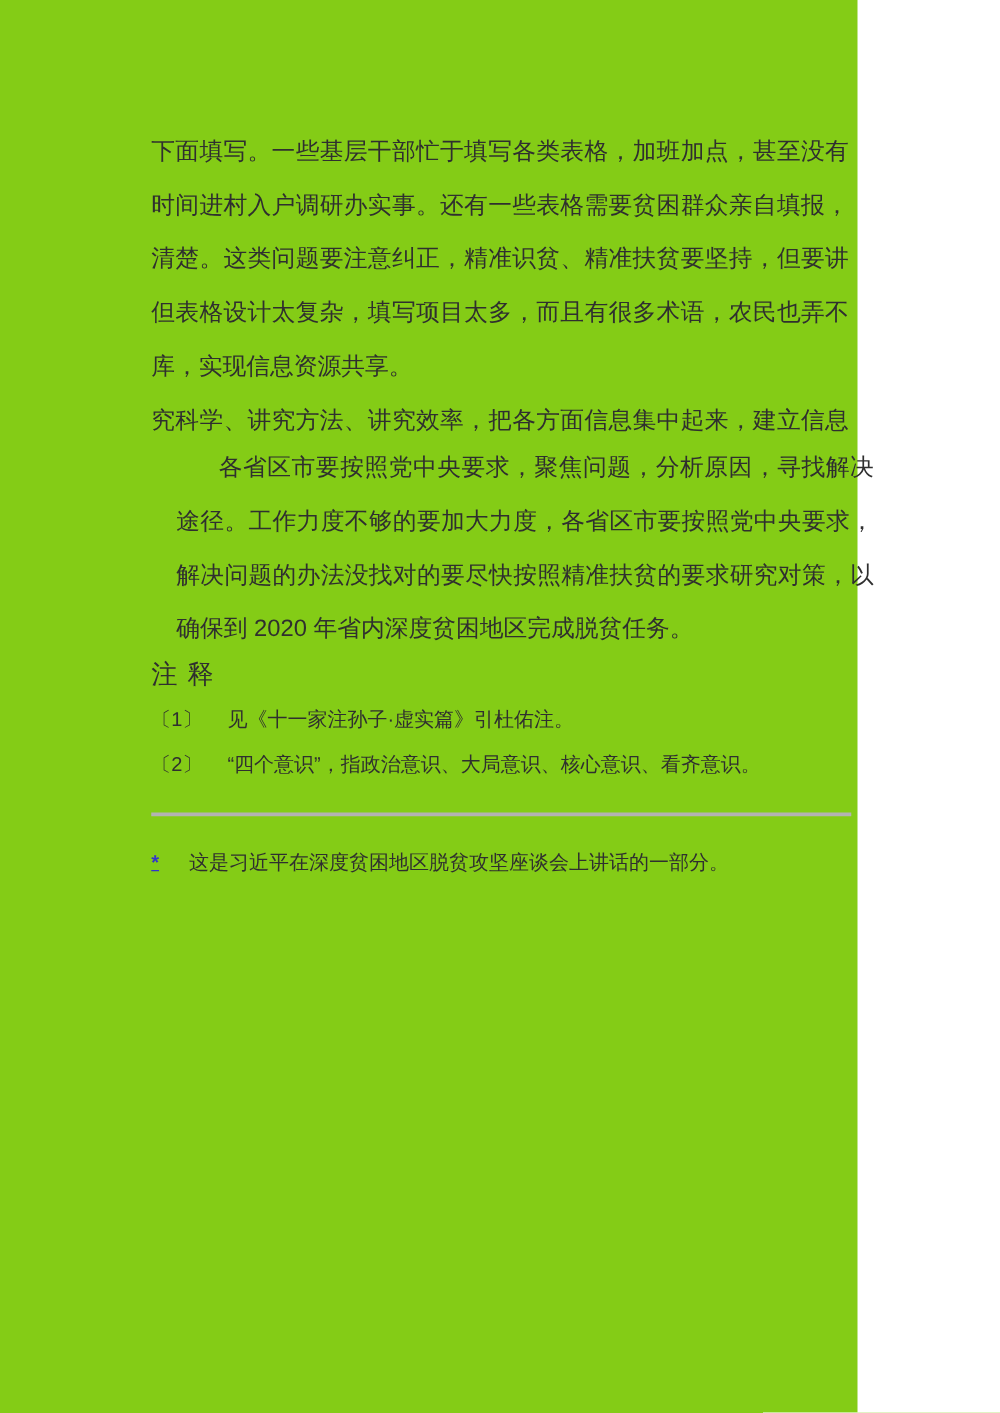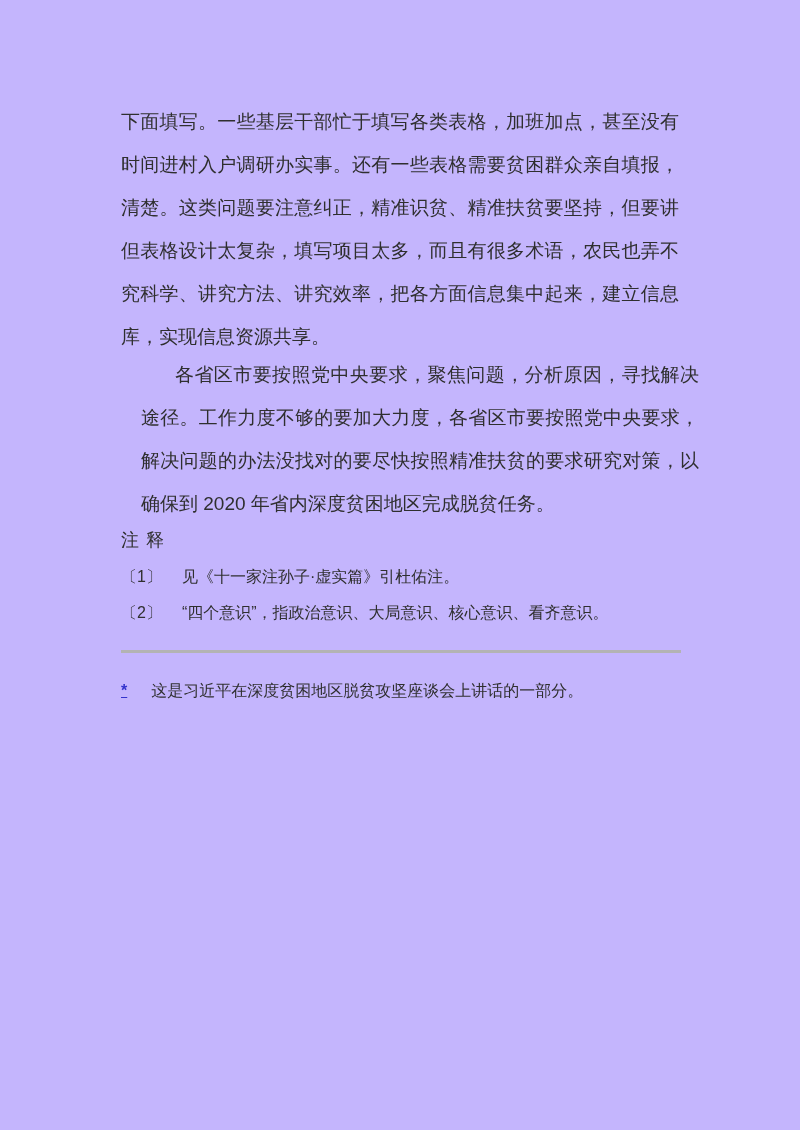--- a/index.html
+++ b/index.html
@@ -4,22 +4,22 @@
 <style>
   * { margin: 0; padding: 0; box-sizing: border-box; }
   html, body {
     width: 800px; height: 1130px;
     background: #ffffff;
     font-family: "Liberation Sans", sans-serif;
     overflow: hidden;
   }
   .page {
     position: relative;
-    width: 800px; height: 1130px;
-    background: #c4b5fd;
+    width: 686px; height: 1130px;
+    background: #84cc16;
   }
   .content {
     position: absolute;
     left: 121px; top: 0;
     width: 558px;
     padding-top: 100px;
     color: #2f2f2f;
   }
   .para { width: 558px; }
   .line {
@@ -31,21 +31,21 @@
     width: 100%;
   }
   .line.last {
     text-align-last: left;
     white-space: normal;
   }
   .line.indent { padding-left: 34px; }
   .para2 { margin-top: -5px; margin-left: 20px; }
   .notes-heading {
     margin-top: 2px;
-    font-size: 18px;
+    font-size: 21px;
     line-height: 26px;
     letter-spacing: 1px;
     color: #2f2f2f;
   }
   .note-item {
     margin-top: 12px;
     font-size: 16px;
     line-height: 24px;
     display: flex;
     align-items: baseline;
@@ -78,22 +78,22 @@
 <body>
 
 <div class="page">
   <div class="content">
 
     <div class="para para1">
       <div class="line">下面填写。一些基层干部忙于填写各类表格，加班加点，甚至没有</div>
       <div class="line">时间进村入户调研办实事。还有一些表格需要贫困群众亲自填报，</div>
       <div class="line">清楚。这类问题要注意纠正，精准识贫、精准扶贫要坚持，但要讲</div>
       <div class="line">但表格设计太复杂，填写项目太多，而且有很多术语，农民也弄不</div>
+      <div class="line last">库，实现信息资源共享。</div>
       <div class="line">究科学、讲究方法、讲究效率，把各方面信息集中起来，建立信息</div>
-      <div class="line last">库，实现信息资源共享。</div>
     </div>
 
     <div class="para para2">
       <div class="line indent">各省区市要按照党中央要求，聚焦问题，分析原因，寻找解决</div>
       <div class="line">途径。工作力度不够的要加大力度，各省区市要按照党中央要求，</div>
       <div class="line">解决问题的办法没找对的要尽快按照精准扶贫的要求研究对策，以</div>
       <div class="line last">确保到 2020 年省内深度贫困地区完成脱贫任务。</div>
     </div>
 
     <div class="notes-heading">注 释</div>

